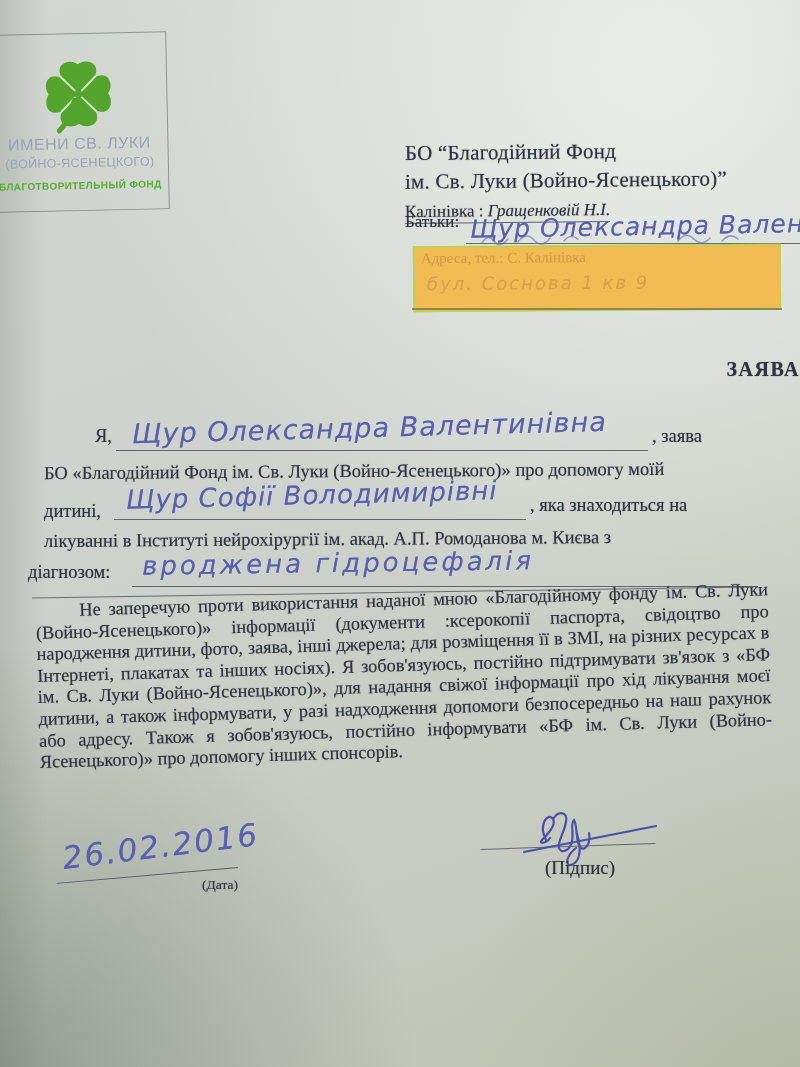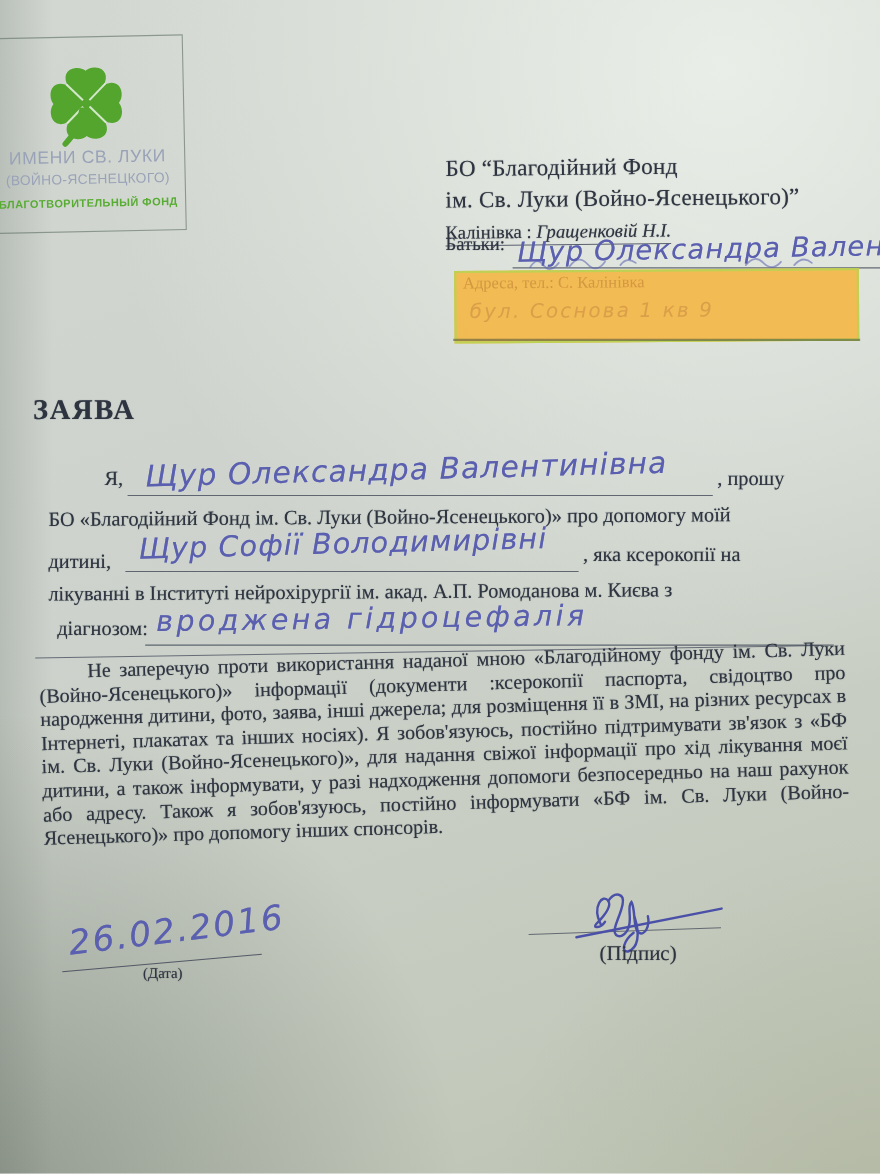--- a/index.html
+++ b/index.html
@@ -51,49 +51,49 @@
   .orange{
     left:413px;top:245px;width:364px;height:62px;
     background:#f3ba4e;border:2px solid #bdd14f;opacity:.96;
     transform:rotate(-.4deg);overflow:hidden;
   }
   .orange .faint1{position:absolute;left:6px;top:2px;font-size:15px;color:rgba(186,118,44,.55);white-space:nowrap;}
   .orange .faint2{position:absolute;left:12px;top:25px;font-size:18px;color:rgba(196,128,58,.5);
     font-family:"DejaVu Sans",sans-serif;font-style:italic;letter-spacing:2px;white-space:nowrap;}
   .orange-under{left:412px;top:308px;width:370px;border-bottom:2px solid rgba(60,72,58,.5);}
 
-  .title{left:30px;top:358px;width:770px;text-align:left;font-size:26px;font-weight:bold;letter-spacing:1.5px;}
+  .title{left:30px;top:358px;width:770px;text-align:right;font-size:20px;font-weight:bold;letter-spacing:1.5px;}
 
   
   .bodyline{font-size:18.5px;white-space:nowrap;}
   .f-ya{left:95px;top:426px;}
   .name-ul{left:116px;top:420px;width:532px;height:30px;}
   .name-hand{left:132px;top:412px;font-size:27px;transform:rotate(-1.5deg);}
   .f-proshu{left:652px;top:426px;}
   .f-fund{left:44px;top:461px;}
   .f-dytyni{left:44px;top:501px;text-align:center;}
   .child-ul{left:114px;top:489px;width:412px;height:30px;}
   .child-hand{left:126px;top:480px;font-size:26px;transform:rotate(-1.5deg);}
   .f-yaka{left:530px;top:495px;}
   .f-hosp{left:44px;top:529px;}
-  .f-diag{left:52px;top:562px;text-align:right;}
+  .f-diag{left:28px;top:562px;text-align:right;}
   .diag-ul{left:132px;top:556px;width:626px;height:30px;}
   .diag-hand{left:142px;top:548px;font-size:26px;letter-spacing:3px;transform:rotate(-.8deg);}
   .separator{left:32px;top:592px;width:716px;border-top:1.6px solid rgba(58,64,82,.7);transform:rotate(-.9deg);}
 
   .consent{
     left:35px;top:601px;width:733px;
     font-size:18.3px;line-height:21.6px;text-align:justify;text-indent:44px;
     transform:rotate(-1.7deg);transform-origin:0 0;
   }
 
   
   .date-hand{left:62px;top:828px;font-size:31px;letter-spacing:2px;transform:rotate(-7deg);}
   .date-ul{left:55px;top:845px;width:182px;height:30px;border-bottom:1.8px solid rgba(58,64,82,.8);transform:rotate(-5deg);}
-  .date-cap{left:58px;top:877px;width:180px;text-align:center;font-size:13.5px;}
+  .date-cap{left:58px;top:877px;width:180px;text-align:right;font-size:13.5px;}
   .sig-ul{left:480px;top:816px;width:175px;height:30px;border-bottom:1.5px solid rgba(58,64,82,.7);transform:rotate(-2deg);}
   .sig-cap{left:545px;top:857px;font-size:19px;}
   .sig-svg{left:520px;top:806px;}
 </style>
 </head>
 <body>
 
 <div class="paper">
 
   <div class="logo-box">
@@ -137,28 +137,28 @@
     <div class="faint1">Адреса, тел.: С. Калінівка</div>
     <div class="faint2">бул. Соснова 1 кв 9</div>
   </div>
   <div class="abs orange-under"></div>
 
   <div class="abs print title">ЗАЯВА</div>
 
   <div class="abs print bodyline f-ya">Я,</div>
   <div class="abs uline name-ul"></div>
   <div class="abs hand name-hand">Щур Олександра Валентинівна</div>
-  <div class="abs print bodyline f-proshu">, прошу</div>
+  <div class="abs print bodyline f-proshu">, заява</div>
 
   <div class="abs print bodyline f-fund" style="transform:rotate(-.4deg);">БО «Благодійний Фонд ім. Св. Луки (Войно-Ясенецького)» про допомогу моїй</div>
 
   <div class="abs print bodyline f-dytyni">дитині,</div>
   <div class="abs uline child-ul"></div>
   <div class="abs hand child-hand">Щур Софії Володимирівні</div>
-  <div class="abs print bodyline f-yaka">, яка ксерокопії на</div>
+  <div class="abs print bodyline f-yaka">, яка знаходиться на</div>
 
   <div class="abs print bodyline f-hosp" style="transform:rotate(-.4deg);">лікуванні в Інституті нейрохірургії ім. акад. А.П. Ромоданова м. Києва з</div>
 
   <div class="abs print bodyline f-diag">діагнозом:</div>
   <div class="abs uline diag-ul"></div>
   <div class="abs hand diag-hand">вроджена гідроцефалія</div>
 
   <div class="abs separator"></div>
 
   <div class="abs print consent">Не заперечую проти використання наданої мною «Благодійному фонду ім. Св. Луки (Войно-Ясенецького)» інформації (документи :ксерокопії паспорта, свідоцтво про народження дитини, фото, заява, інші джерела; для розміщення її в ЗМІ, на різних ресурсах в Інтернеті, плакатах та інших носіях). Я зобов'язуюсь, постійно підтримувати зв'язок з «БФ ім. Св. Луки (Войно-Ясенецького)», для надання свіжої інформації про хід лікування моєї дитини, а також інформувати, у разі надходження допомоги безпосередньо на наш рахунок або адресу. Також я зобов'язуюсь, постійно інформувати «БФ ім. Св. Луки (Войно-Ясенецького)» про допомогу інших спонсорів.</div>

